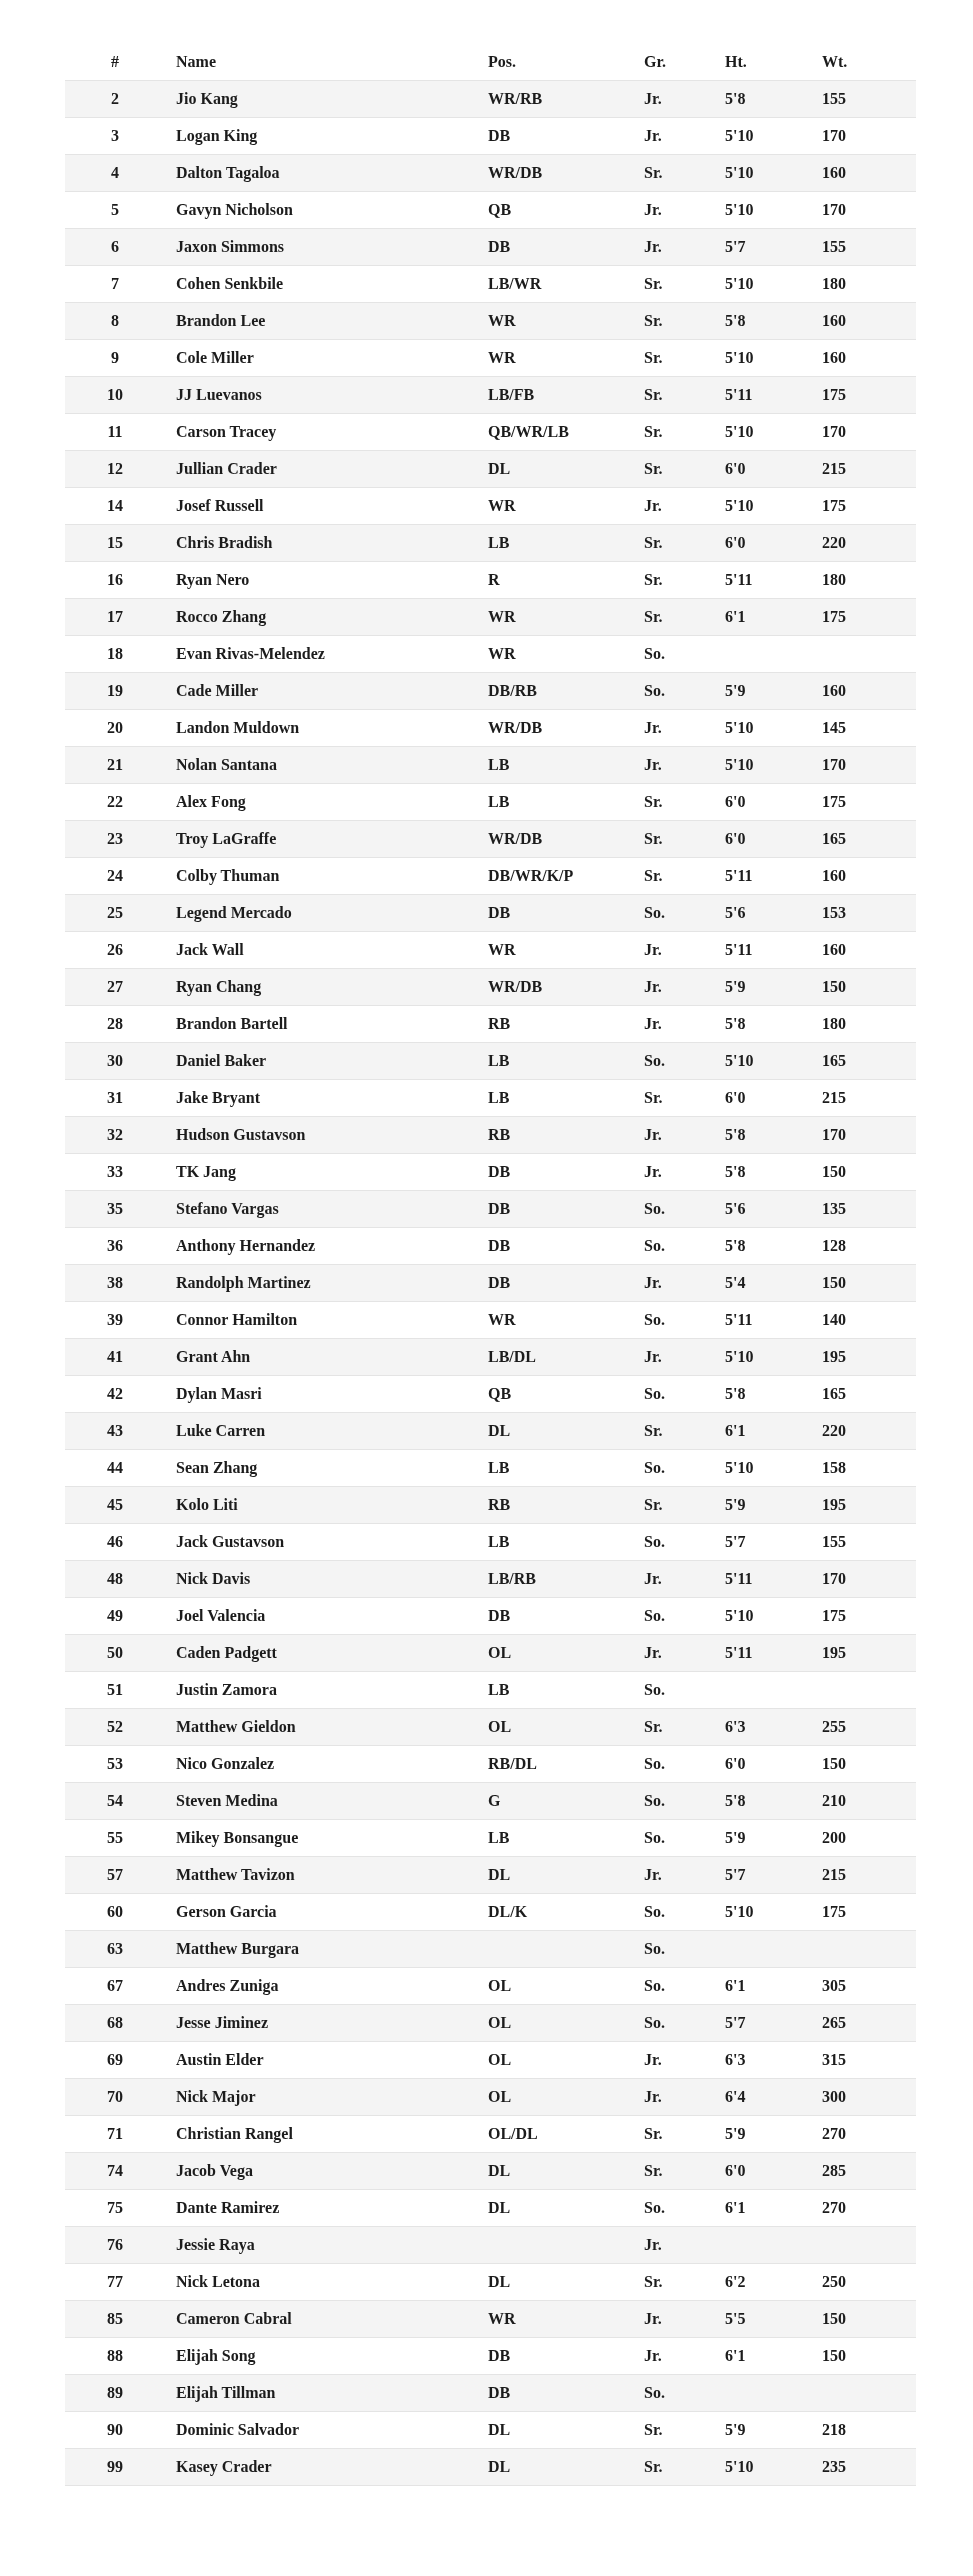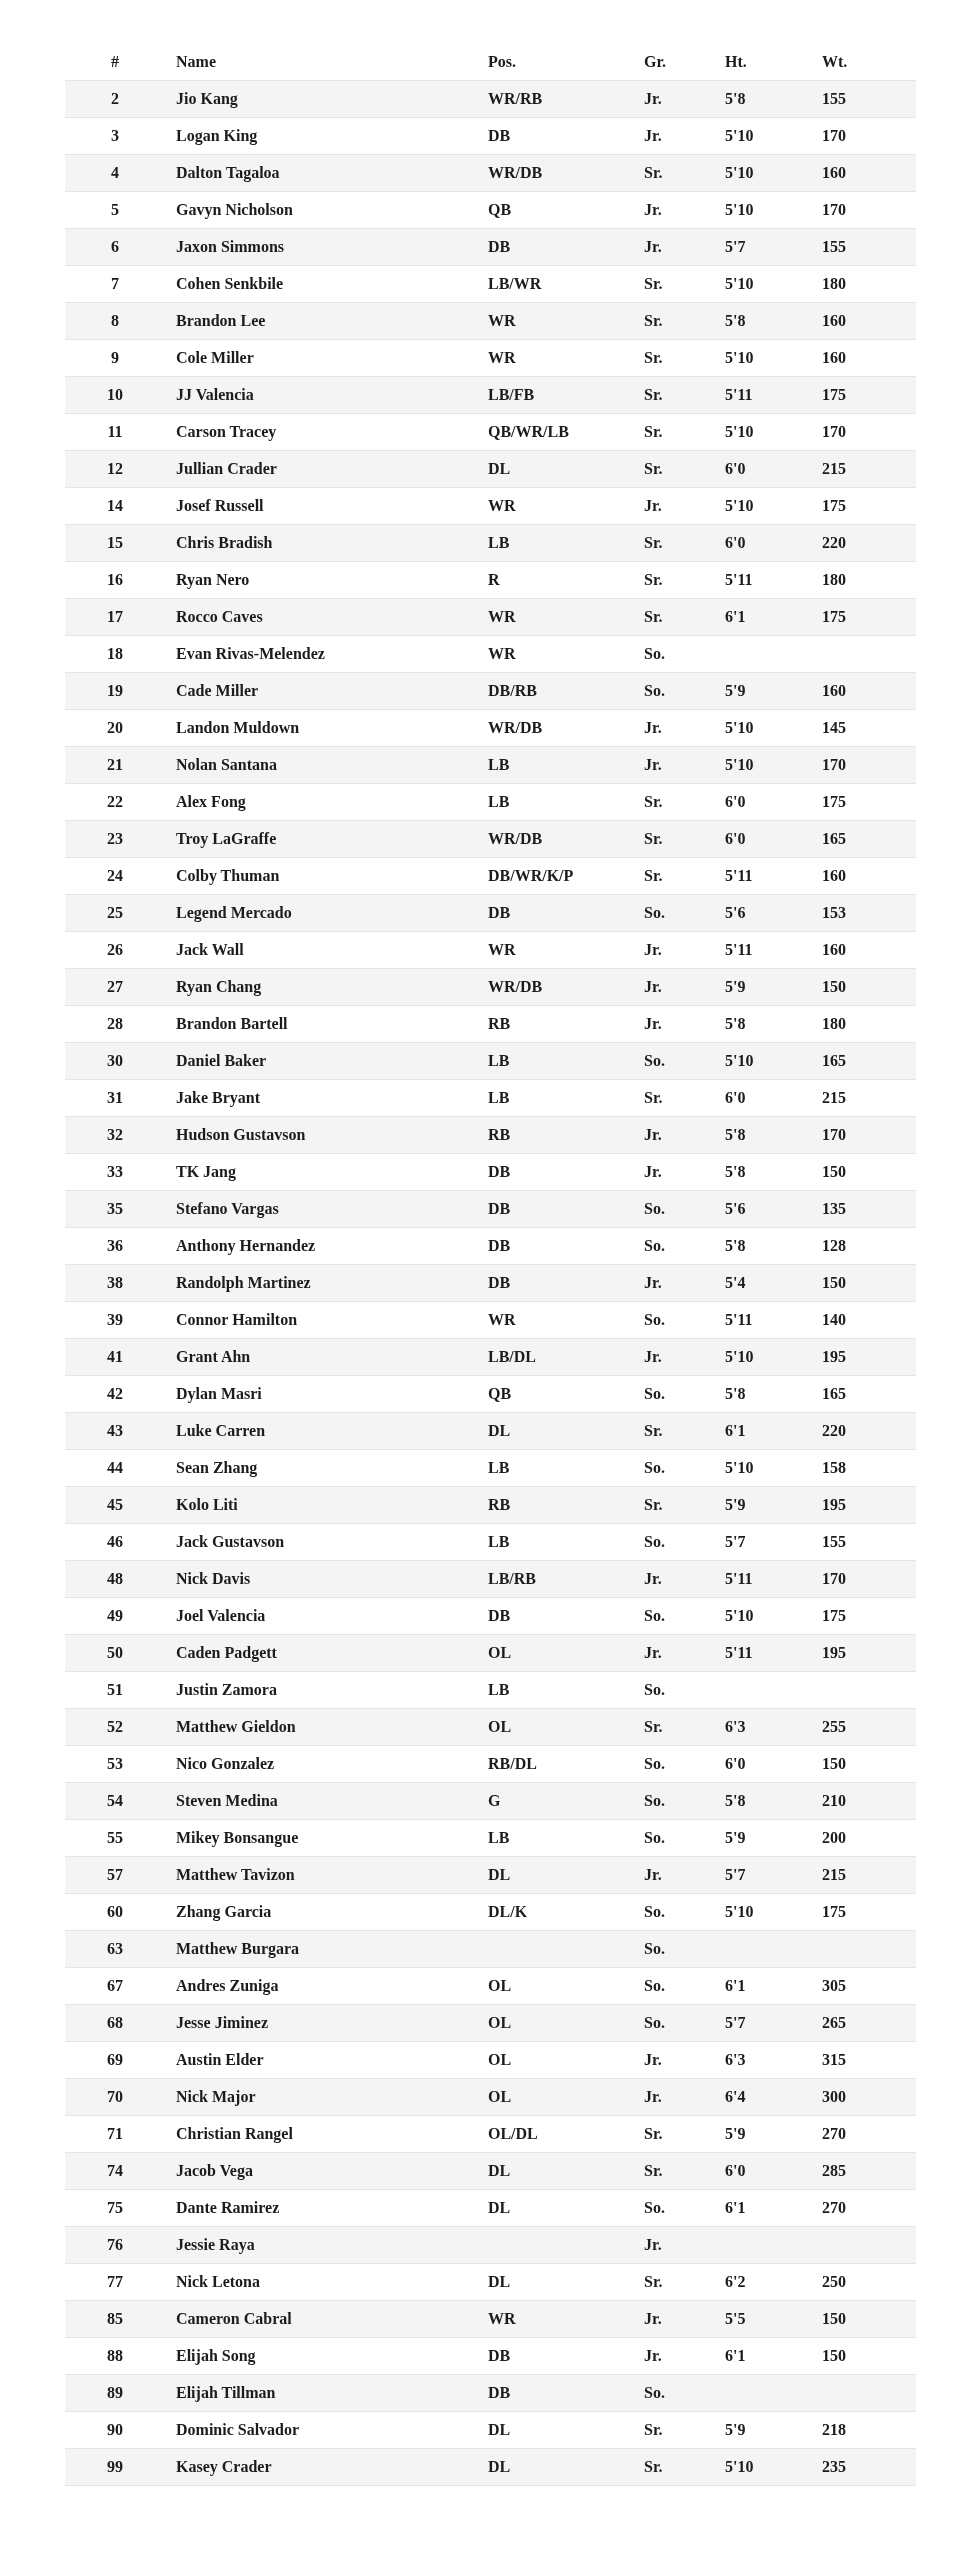--- a/index.html
+++ b/index.html
@@ -138,21 +138,21 @@
         <tr>
           <td class="cell-number">9</td>
           <td class="cell-name">Cole Miller</td>
           <td class="cell-pos">WR</td>
           <td class="cell-grade">Sr.</td>
           <td class="cell-height">5'10</td>
           <td class="cell-weight">160</td>
         </tr>
         <tr>
           <td class="cell-number">10</td>
-          <td class="cell-name">JJ Valencia</td>
+          <td class="cell-name">JJ Luevanos</td>
           <td class="cell-pos">LB/FB</td>
           <td class="cell-grade">Sr.</td>
           <td class="cell-height">5'11</td>
           <td class="cell-weight">175</td>
         </tr>
         <tr>
           <td class="cell-number">11</td>
           <td class="cell-name">Carson Tracey</td>
           <td class="cell-pos">QB/WR/LB</td>
           <td class="cell-grade">Sr.</td>
@@ -186,21 +186,21 @@
         <tr>
           <td class="cell-number">16</td>
           <td class="cell-name">Ryan Nero</td>
           <td class="cell-pos">R</td>
           <td class="cell-grade">Sr.</td>
           <td class="cell-height">5'11</td>
           <td class="cell-weight">180</td>
         </tr>
         <tr>
           <td class="cell-number">17</td>
-          <td class="cell-name">Rocco Caves</td>
+          <td class="cell-name">Rocco Zhang</td>
           <td class="cell-pos">WR</td>
           <td class="cell-grade">Sr.</td>
           <td class="cell-height">6'1</td>
           <td class="cell-weight">175</td>
         </tr>
         <tr>
           <td class="cell-number">18</td>
           <td class="cell-name">Evan Rivas-Melendez</td>
           <td class="cell-pos">WR</td>
           <td class="cell-grade">So.</td>
@@ -466,21 +466,21 @@
         <tr>
           <td class="cell-number">57</td>
           <td class="cell-name">Matthew Tavizon</td>
           <td class="cell-pos">DL</td>
           <td class="cell-grade">Jr.</td>
           <td class="cell-height">5'7</td>
           <td class="cell-weight">215</td>
         </tr>
         <tr>
           <td class="cell-number">60</td>
-          <td class="cell-name">Zhang Garcia</td>
+          <td class="cell-name">Gerson Garcia</td>
           <td class="cell-pos">DL/K</td>
           <td class="cell-grade">So.</td>
           <td class="cell-height">5'10</td>
           <td class="cell-weight">175</td>
         </tr>
         <tr>
           <td class="cell-number">63</td>
           <td class="cell-name">Matthew Burgara</td>
           <td class="cell-pos"></td>
           <td class="cell-grade">So.</td>

